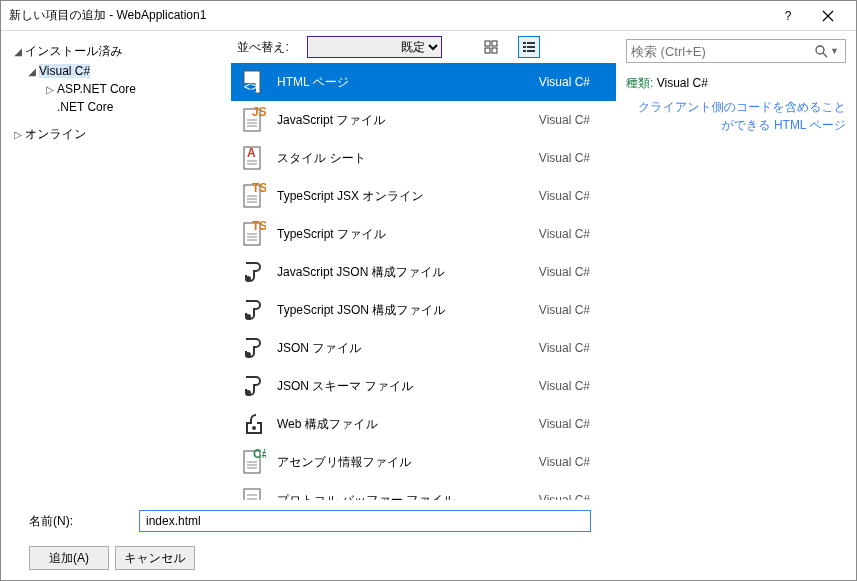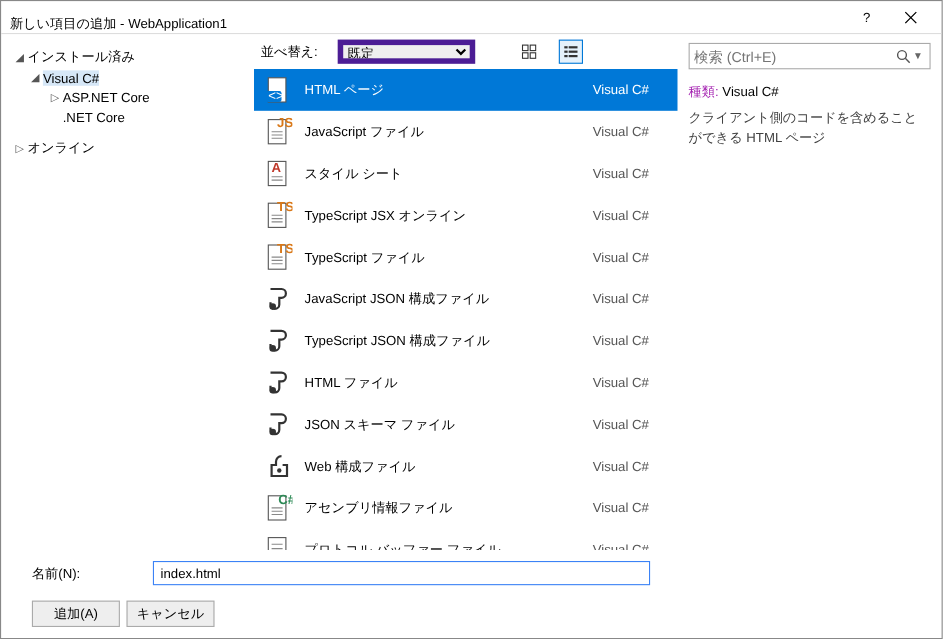--- a/index.html
+++ b/index.html
@@ -1,45 +1,45 @@
 <!DOCTYPE html>
 <html><head>
 <meta charset="utf-8">
 <style>
 * { box-sizing: border-box; margin: 0; padding: 0; font-family: "Yu Gothic UI", "Meiryo", sans-serif; font-size: 12px; }
 body { background: #fff; width: 857px; height: 581px; border: 1px solid #888; display: flex; flex-direction: column; overflow: hidden; }
-.titlebar { height: 30px; display: flex; align-items: flex-end; padding: 0 8px; border-bottom: 1px solid #ddd; }
+.titlebar { height: 30px; display: flex; align-items: center; padding: 0 8px; border-bottom: 1px solid #ddd; }
 .titlebar .title { flex: 1; }
 .titlebar .btn { width: 40px; height: 28px; display: flex; align-items: center; justify-content: center; }
 .main { flex: 1; display: flex; overflow: hidden; }
 .left { width: 230px; padding: 10px 6px; border-right: 0; }
 .tree-item { display: flex; align-items: center; padding: 2px 4px; cursor: default; }
 .tree-item .arrow { width: 14px; text-align: center; color: #555; font-size: 10px; }
 .tree-item.lvl1 { padding-left: 18px; }
 .tree-item.lvl2 { padding-left: 36px; }
 .tree-item.selected span.label { background: #d6e7f7; }
 .center { flex: 1; display: flex; flex-direction: column; overflow: hidden; }
 .toolbar { height: 32px; display: flex; align-items: center; gap: 16px; padding: 4px 6px; }
 .toolbar .sort-label { margin-right: 2px; }
-.toolbar select { width: 125px; height: 22px; border: 5px solid #4c1d95; }
+.toolbar select { width: 135px; height: 22px; border: 1px solid #4c1d95; text-align: right; }
 .toolbar .viewbtn { width: 22px; height: 22px; border: 1px solid transparent; display: flex; align-items: center; justify-content: center; }
 .toolbar .viewbtn.active { border: 1px solid #0078d7; background: #e5f1fb; }
 .item-list { flex: 1; overflow-y: auto; position: relative; }
 .item-row { height: 38px; display: flex; align-items: center; padding: 0 8px; gap: 10px; }
 .item-row.selected { background: #0078d7; color: #fff; }
 .item-row .icon-box { width: 28px; height: 28px; display: flex; align-items: center; justify-content: center; }
 .item-row .item-label { flex: 1; }
 .item-row .item-lang { padding-right: 18px; color: inherit; }
 .item-row:not(.selected) .item-lang { color: #555; }
 .right { width: 240px; padding: 8px 10px; }
 .search-box { display: flex; align-items: center; border: 1px solid #aaa; height: 24px; padding: 0 4px; margin-bottom: 12px; }
 .search-box input { flex: 1; border: none; outline: none; font-size: 13px; }
 .info .type-line { margin-bottom: 6px; }
-.info .type-line .lbl { color: #a21caf; }
-.info .desc { color: #404040; line-height: 1.5; }
+.info .type-line .lbl { color: #15803d; }
+.info .desc { color: #3b82f6; line-height: 1.5; text-align: right; }
 .bottom { padding: 10px 28px; border-top: 0; }
 .name-row { display: flex; align-items: center; gap: 10px; margin-bottom: 14px; }
 .name-row label { width: 100px; }
 .name-row input { flex: 1; height: 22px; border: 1px solid #3b82f6; padding: 0 6px; width: 450px; max-width: 452px; }
 .buttons { display: flex; justify-content: flex-start; gap: 6px; }
 .buttons button { min-width: 80px; height: 24px; border: 1px solid #aaa; background: #eee; }
 svg { display: block; }
 </style>
 </head>
 <body>
@@ -189,21 +189,21 @@
           <span class="item-label">TypeScript JSON 構成ファイル</span>
           <span class="item-lang">Visual C#</span>
         </div>
         <div class="item-row">
           <div class="icon-box">
             <svg width="26" height="26" viewBox="0 0 26 26">
               <path d="M6 4 h10 a4 4 0 0 1 0 8 h-2 v6 a4 4 0 0 1 -8 0 v-2" fill="none" stroke="#333" stroke-width="2"></path>
               <circle cx="8" cy="20" r="3" fill="#333"></circle>
             </svg>
           </div>
-          <span class="item-label">HTML ファイル</span>
+          <span class="item-label">JSON ファイル</span>
           <span class="item-lang">Visual C#</span>
         </div>
         <div class="item-row">
           <div class="icon-box">
             <svg width="26" height="26" viewBox="0 0 26 26">
               <path d="M6 4 h10 a4 4 0 0 1 0 8 h-2 v6 a4 4 0 0 1 -8 0 v-2" fill="none" stroke="#333" stroke-width="2"></path>
               <circle cx="8" cy="20" r="3" fill="#333"></circle>
             </svg>
           </div>
           <span class="item-label">JSON スキーマ ファイル</span>

